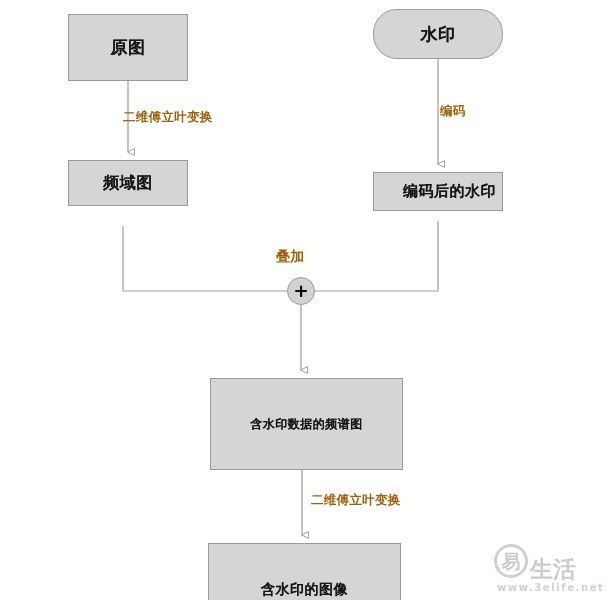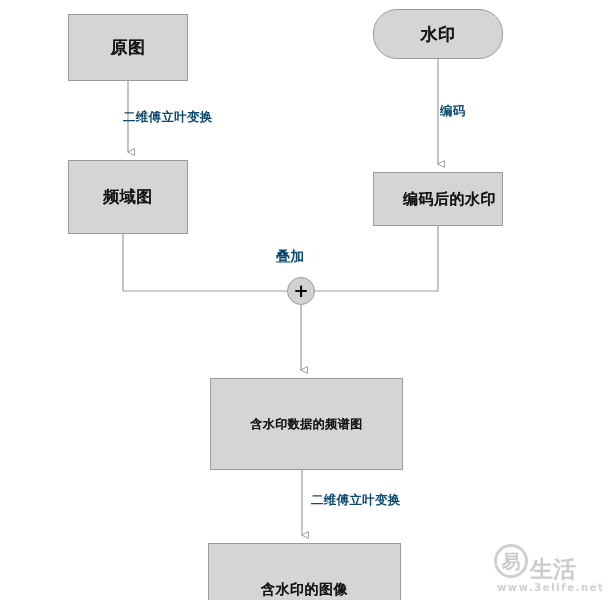--- a/index.html
+++ b/index.html
@@ -38,32 +38,32 @@
   }
   .node-label {
     display: block;
     line-height: 1;
     text-shadow: 0 0 0.4px rgba(0,0,0,0.55);
   }
   #node-original      { left: 68px;  top: 14px;  width: 120px; height: 67px; }
   #node-original .node-label      { font-size: 17px; }
   #node-watermark     { left: 373px; top: 9px;   width: 130px; height: 50px; border-radius: 24px; }
   #node-watermark .node-label     { font-size: 17px; }
-  #node-frequency     { left: 68px;  top: 160px; width: 120px; height: 74px; }
+  #node-frequency     { left: 68px;  top: 160px; width: 120px; height: 46px; }
   #node-frequency .node-label     { font-size: 16px; }
-  #node-encoded-wm    { left: 373px; top: 172px; width: 130px; height: 54px; padding-left: 23px; }
+  #node-encoded-wm    { left: 373px; top: 172px; width: 130px; height: 39px; padding-left: 23px; }
   #node-encoded-wm .node-label    { font-size: 15px; }
   #node-spectrum      { left: 210px; top: 378px; width: 193px; height: 92px; }
   #node-spectrum .node-label      { font-size: 12px; }
   #node-final-image   { left: 208px; top: 543px; width: 193px; height: 92px; }
   #node-final-image .node-label   { font-size: 14px; }
 
   .edge-label {
     position: absolute;
-    color: #0c4a6e;
+    color: #a16207;
     font-size: 12.5px;
     font-weight: 700;
     white-space: nowrap;
     letter-spacing: 0.3px;
     line-height: 1;
   }
   #edge-label-fft      { left: 123px; top: 111px; }
   #edge-label-encode   { left: 440px; top: 105px; }
   #edge-label-merge    { left: 276px; top: 250px; font-size: 14px; font-family: Liberation Serif, serif; }
   #edge-label-ifft     { left: 311px; top: 494px; }

